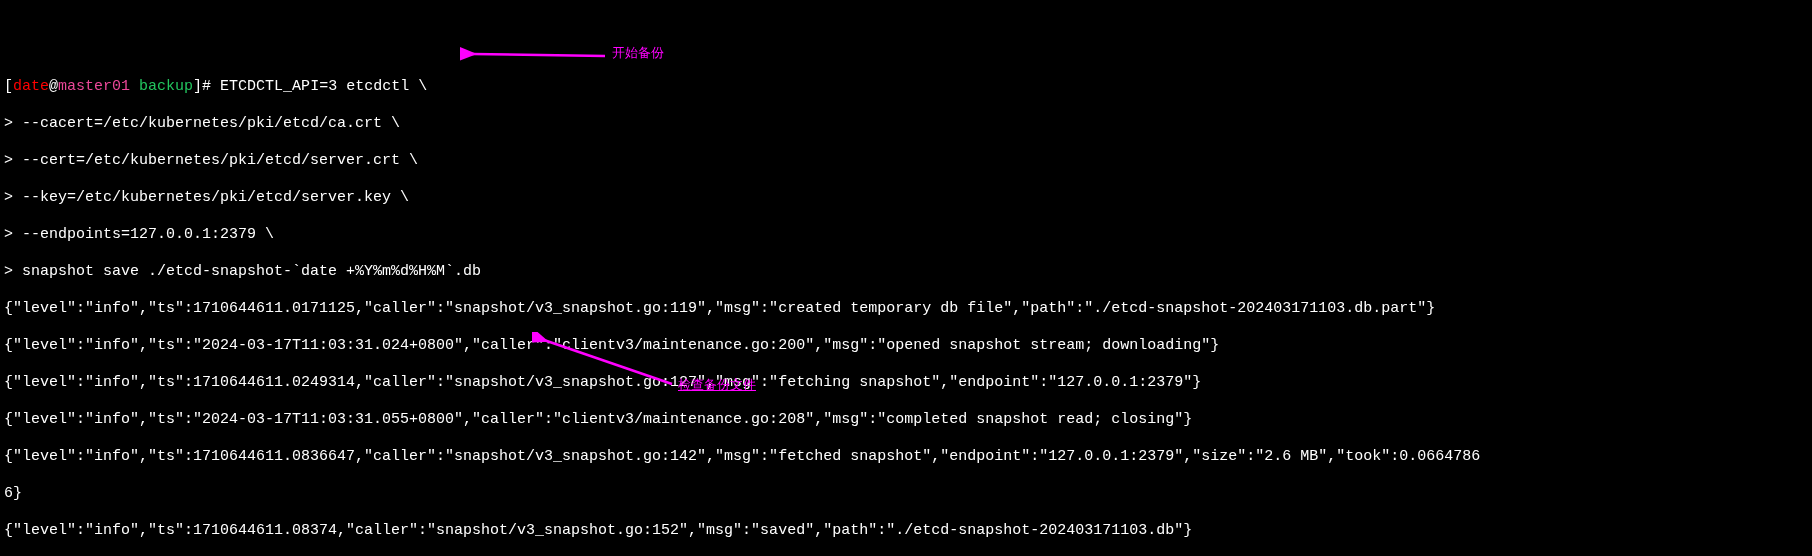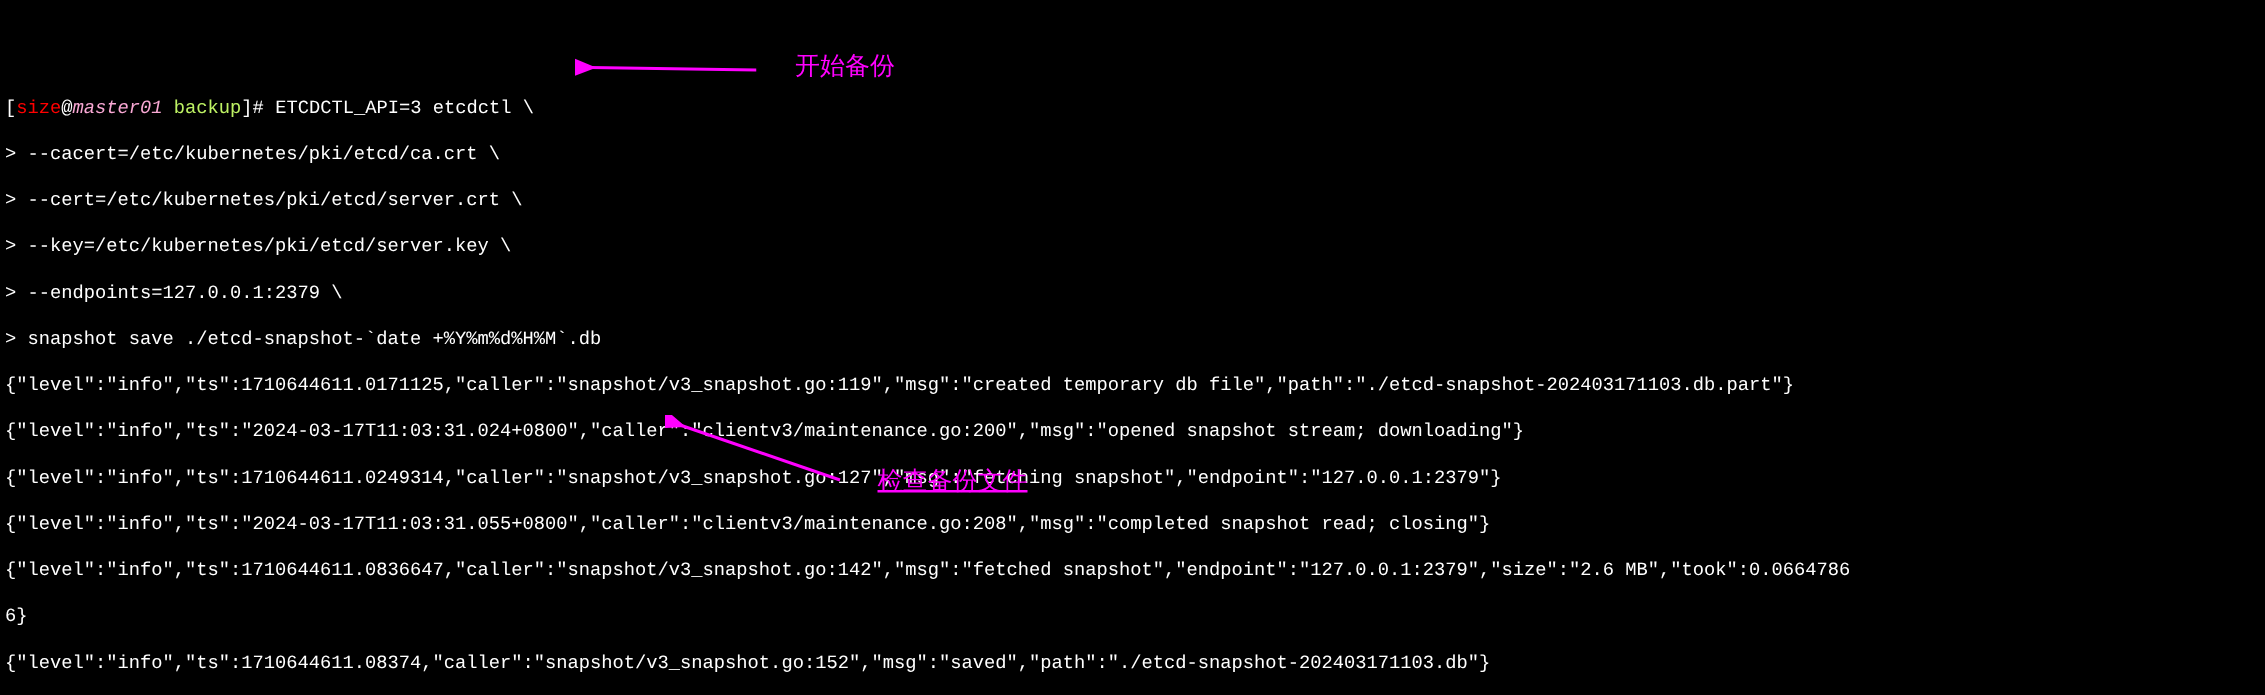--- a/index.html
+++ b/index.html
@@ -11,44 +11,43 @@
     line-height: 18.5px;
     color: #ffffff;
     white-space: pre;
     overflow: hidden;
     width: 1812px;
     box-sizing: border-box;
   }
   .bracket { color: #ffffff; }
   .root { color: #ff0000; }
   .at { color: #ffffff; }
-  .host { color: #f9a8d4; font-style: italic; }
-  .dir { color: #bef264; }
+  .host { color: #ec4899; }
+  .dir { color: #22c55e; }
   .hash { color: #ffffff; }
   .cmd { color: #ffffff; margin-top: 12px; }
   .annotation {
     position: absolute;
     color: #ff00ff;
     font-family: "Microsoft YaHei", sans-serif;
-    font-size: 20px;
+    font-size: 13px;
     white-space: nowrap;
-    margin-left: 24px;
   }
   .arrow {
     position: absolute;
     pointer-events: none;
   }
   .line { display: block; }
 </style>
 </head>
 <body>
 
 
 
-<span class="line"><span class="bracket">[</span><span class="root">size</span><span class="at">@</span><span class="host">master01</span><span class="dir"> backup</span><span class="bracket">]</span><span class="hash">#</span><span class="cmd"> ETCDCTL_API=3 etcdctl \</span></span>
+<span class="line"><span class="bracket">[</span><span class="root">date</span><span class="at">@</span><span class="host">master01</span><span class="dir"> backup</span><span class="bracket">]</span><span class="hash">#</span><span class="cmd"> ETCDCTL_API=3 etcdctl \</span></span>
 <span class="line"><span class="cmd">&gt; --cacert=/etc/kubernetes/pki/etcd/ca.crt \</span></span>
 <span class="line"><span class="cmd">&gt; --cert=/etc/kubernetes/pki/etcd/server.crt \</span></span>
 <span class="line"><span class="cmd">&gt; --key=/etc/kubernetes/pki/etcd/server.key \</span></span>
 <span class="line"><span class="cmd">&gt; --endpoints=127.0.0.1:2379 \</span></span>
 <span class="line"><span class="cmd">&gt; snapshot save ./etcd-snapshot-`date +%Y%m%d%H%M`.db</span></span>
 <span class="line">{"level":"info","ts":1710644611.0171125,"caller":"snapshot/v3_snapshot.go:119","msg":"created temporary db file","path":"./etcd-snapshot-202403171103.db.part"}</span>
 <span class="line">{"level":"info","ts":"2024-03-17T11:03:31.024+0800","caller":"clientv3/maintenance.go:200","msg":"opened snapshot stream; downloading"}</span>
 <span class="line">{"level":"info","ts":1710644611.0249314,"caller":"snapshot/v3_snapshot.go:127","msg":"fetching snapshot","endpoint":"127.0.0.1:2379"}</span>
 <span class="line">{"level":"info","ts":"2024-03-17T11:03:31.055+0800","caller":"clientv3/maintenance.go:208","msg":"completed snapshot read; closing"}</span>
 <span class="line">{"level":"info","ts":1710644611.0836647,"caller":"snapshot/v3_snapshot.go:142","msg":"fetched snapshot","endpoint":"127.0.0.1:2379","size":"2.6 MB","took":0.0664786</span>

